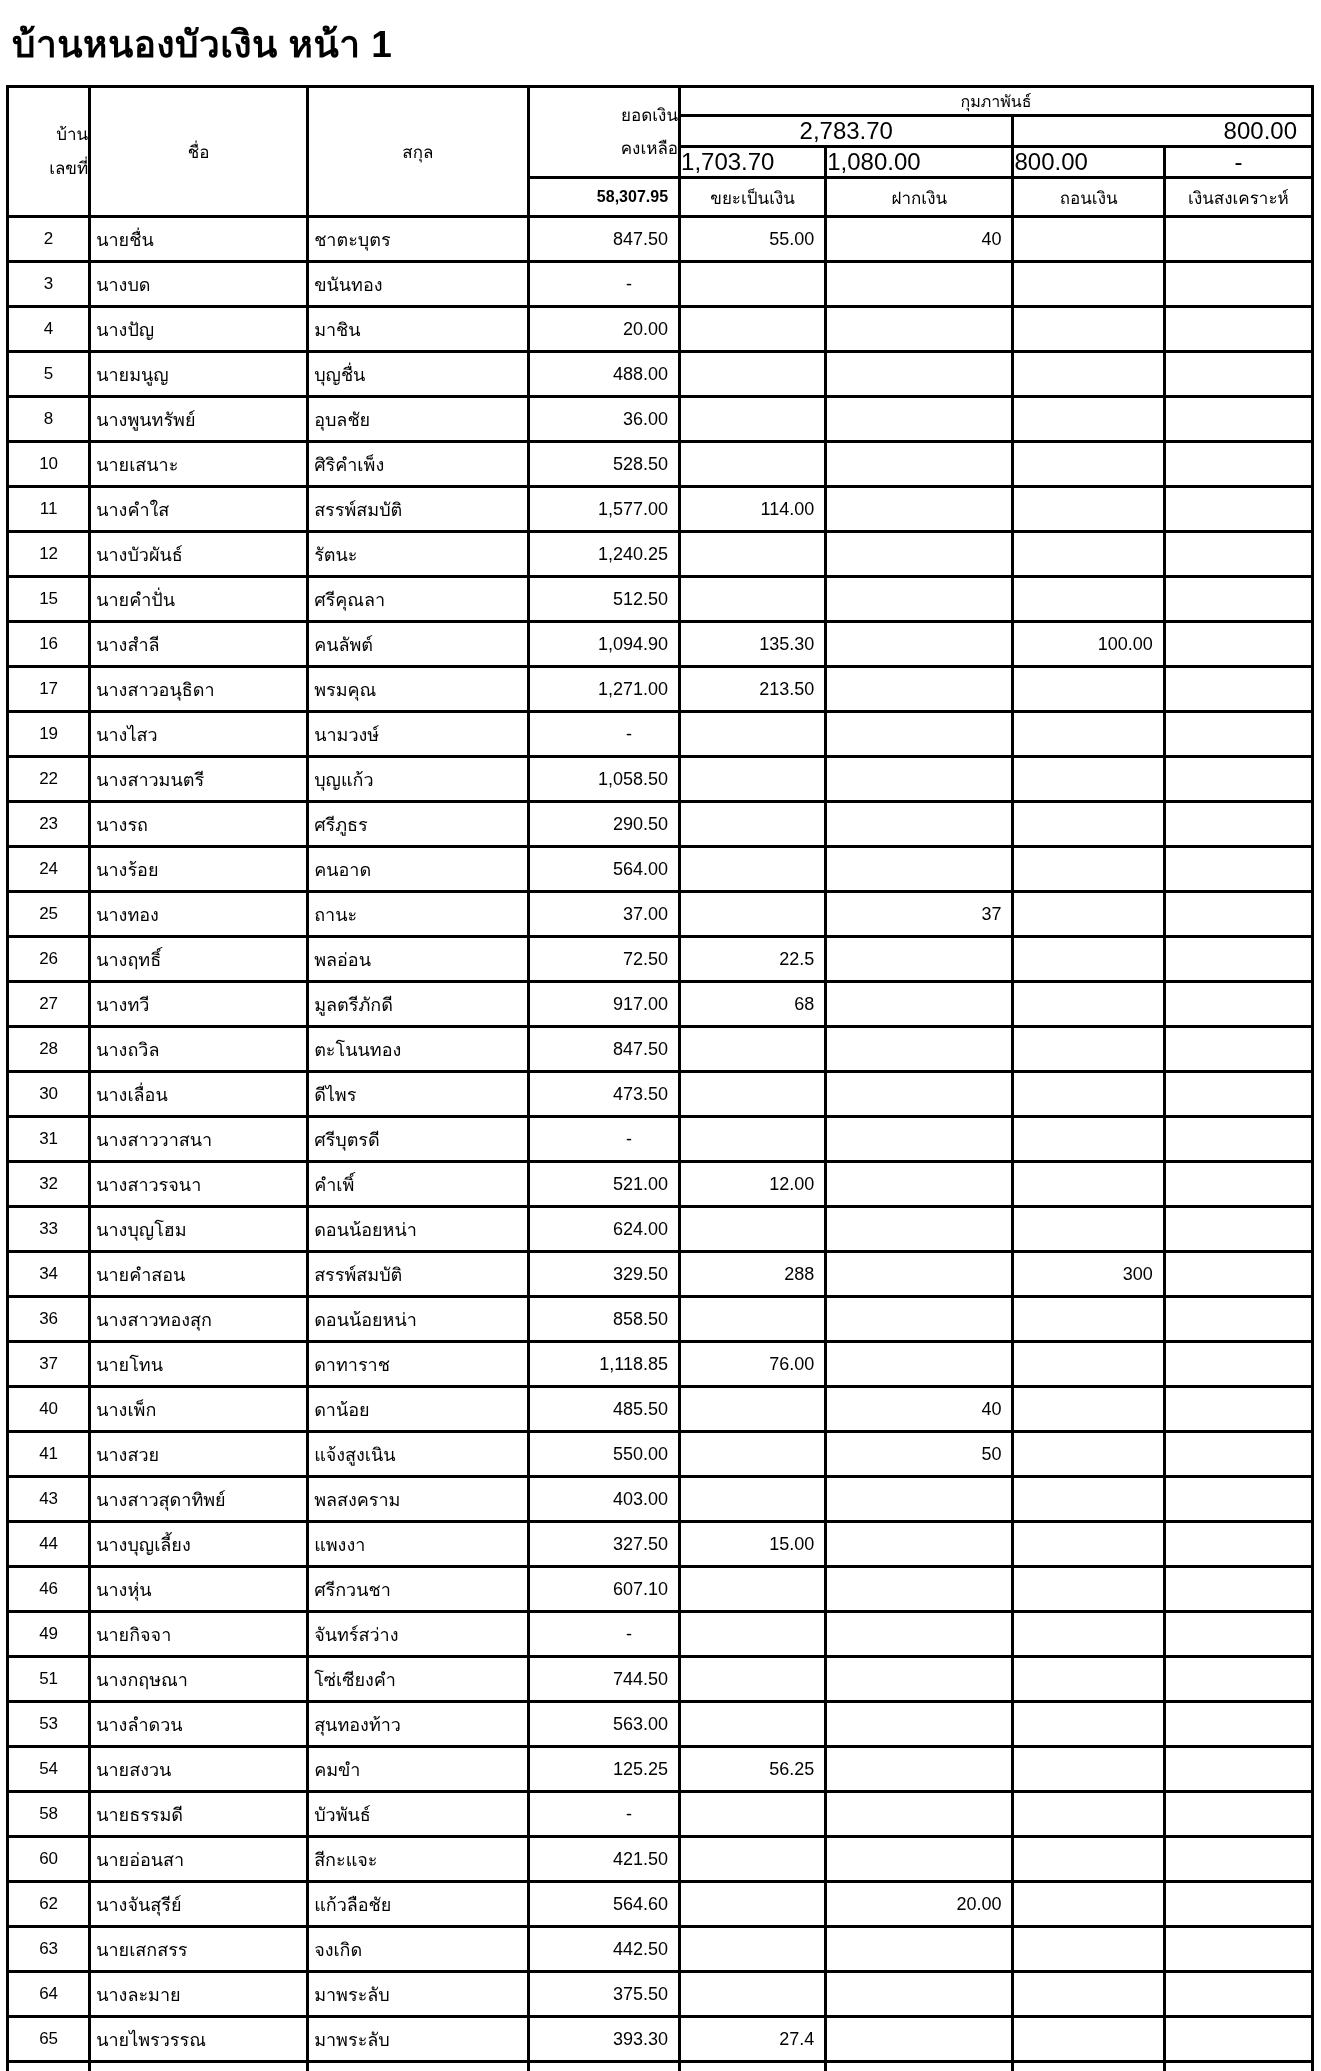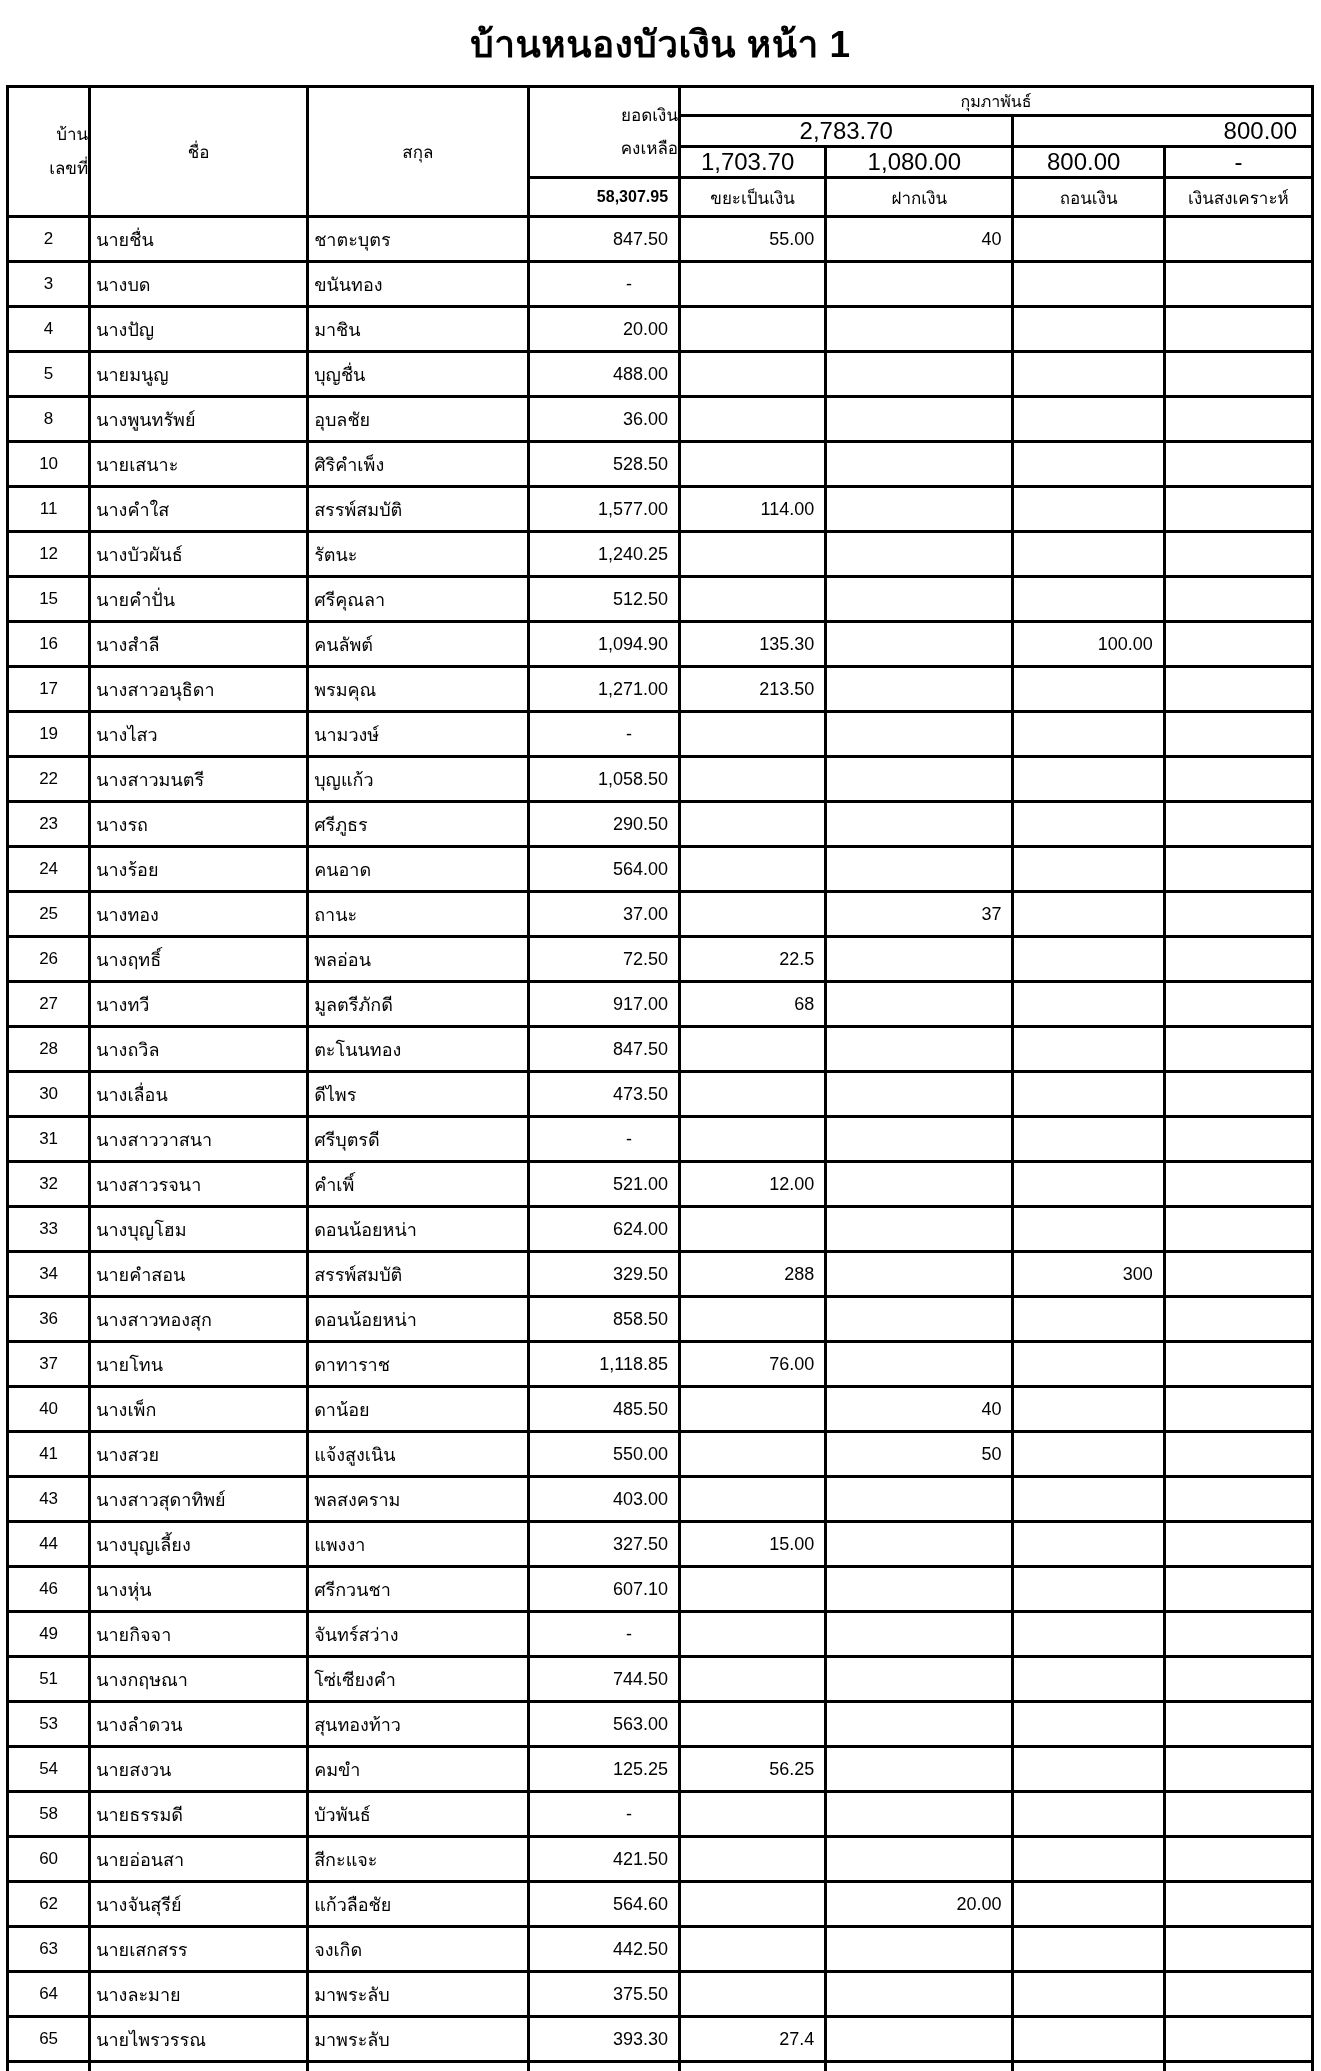--- a/index.html
+++ b/index.html
@@ -1,27 +1,27 @@
 <!DOCTYPE html>
 <html><head>
 <meta charset="utf-8">
 <style>
   html, body { margin:0; padding:0; background:#ffffff; color:#000000; }
   body { width:1321px; font-family:"Liberation Sans", sans-serif; }
-  .title { text-align:center; font-size:37px; font-weight:bold; padding:14px 0 12px 0; letter-spacing:0.5px; }
+  .title { text-align:left; font-size:37px; font-weight:bold; padding:14px 0 12px 12px; letter-spacing:0.5px; }
   table { border-collapse:collapse; table-layout:fixed; width:1308px; margin-left:6px; }
   th, td { border:3px solid #000; overflow:hidden; white-space:nowrap; vertical-align:middle; }
   thead th { font-weight:normal; text-align:center; font-size:17px; padding:0; }
   .two-line { line-height:1.95;text-align:right; }
   .h-month { font-size:16px; height:26px; }
   .h-num { font-size:24px; }
   tr.hr2 th { height:28px; }
   tr.hr3 th { height:28px; }
   tr.hr4 th { height:36px; }
-  .alignR { text-align:center; padding-right:10px; }
+  .alignR { text-align:left; padding-right:10px; }
   .alignR14 { text-align:right; padding-right:14px; }
   .balance-total { font-size:16px; font-weight:bold; text-align:right; padding-right:10px; }
   tbody td { height:40px; font-size:18px; }
   td.c0 { text-align:center; font-size:17px; }
   td.c1, td.c2 { text-align:left; padding-left:5px; }
   td.c3, td.c4, td.c5, td.c6, td.c7 { text-align:right; padding-right:10px; }
   td.c3.dash { padding-right:46px; }
 </style>
 </head>
 <body>

